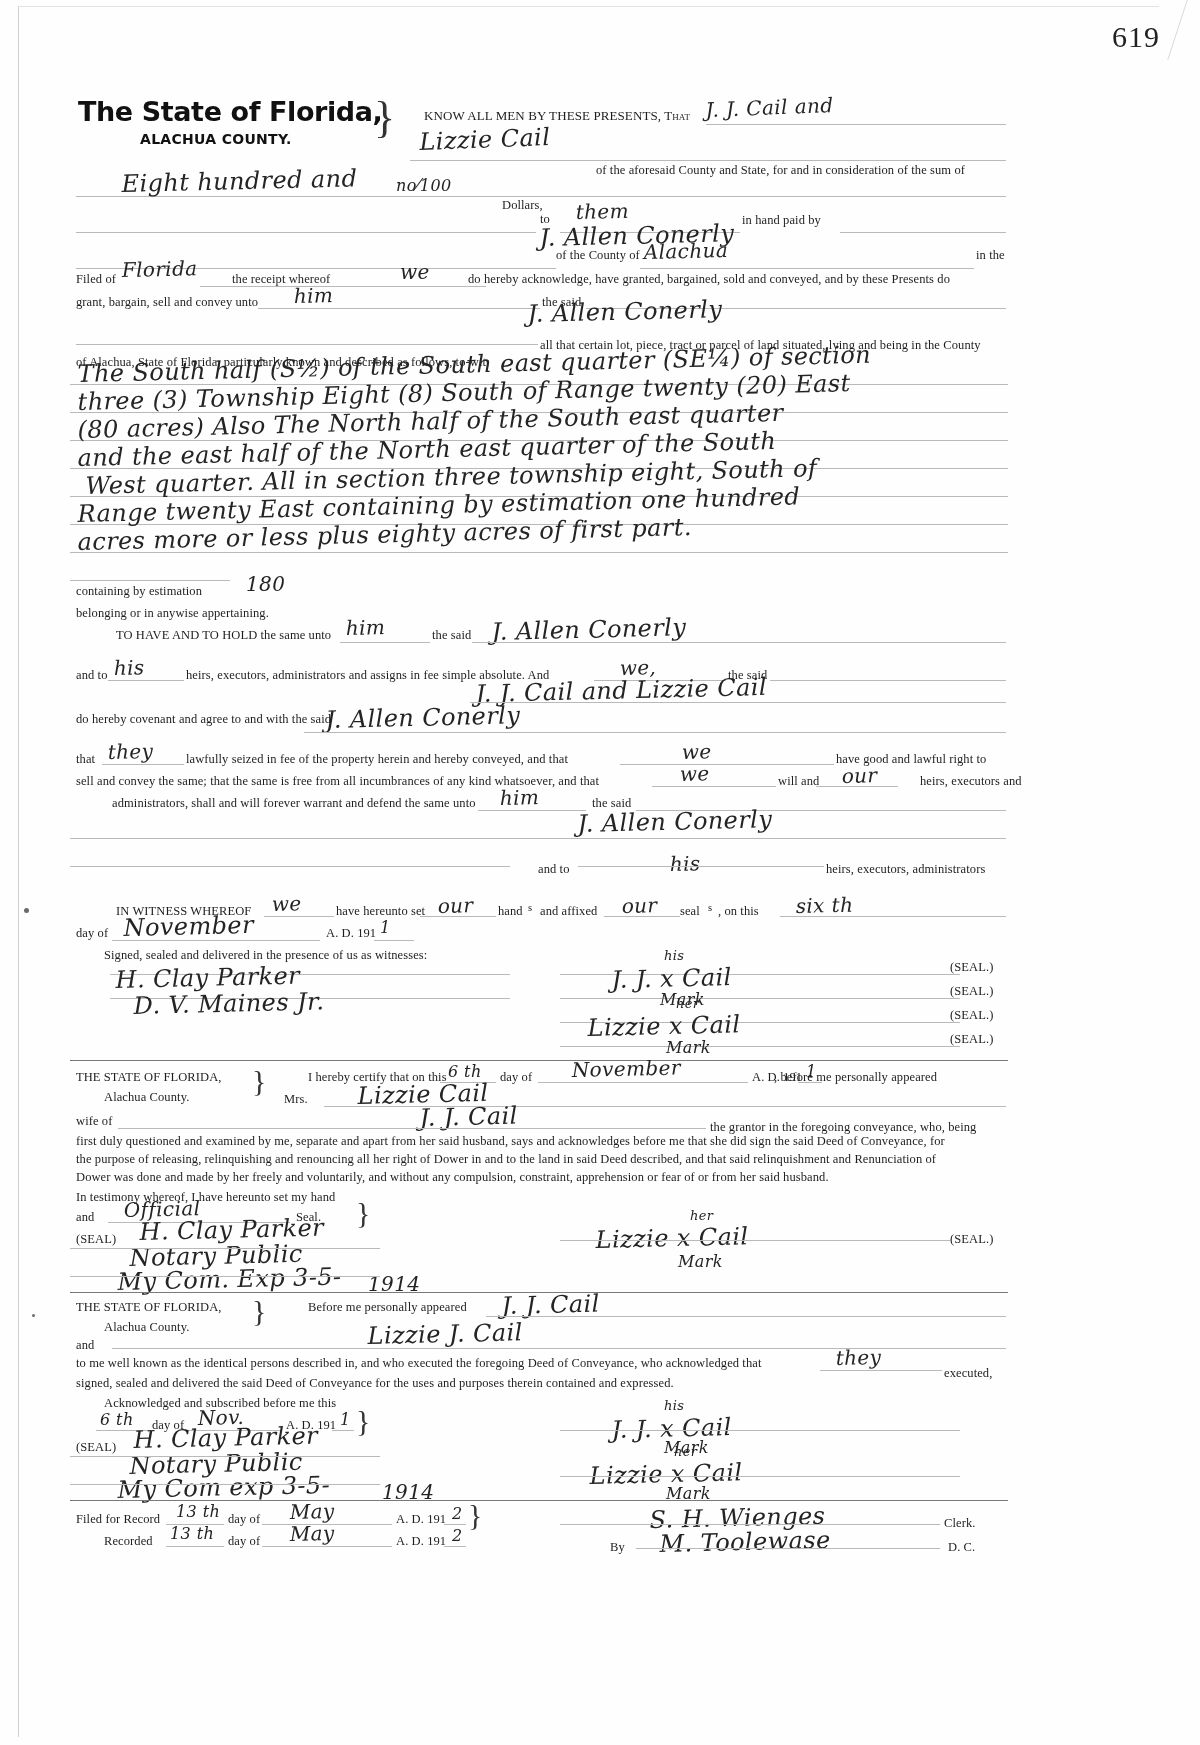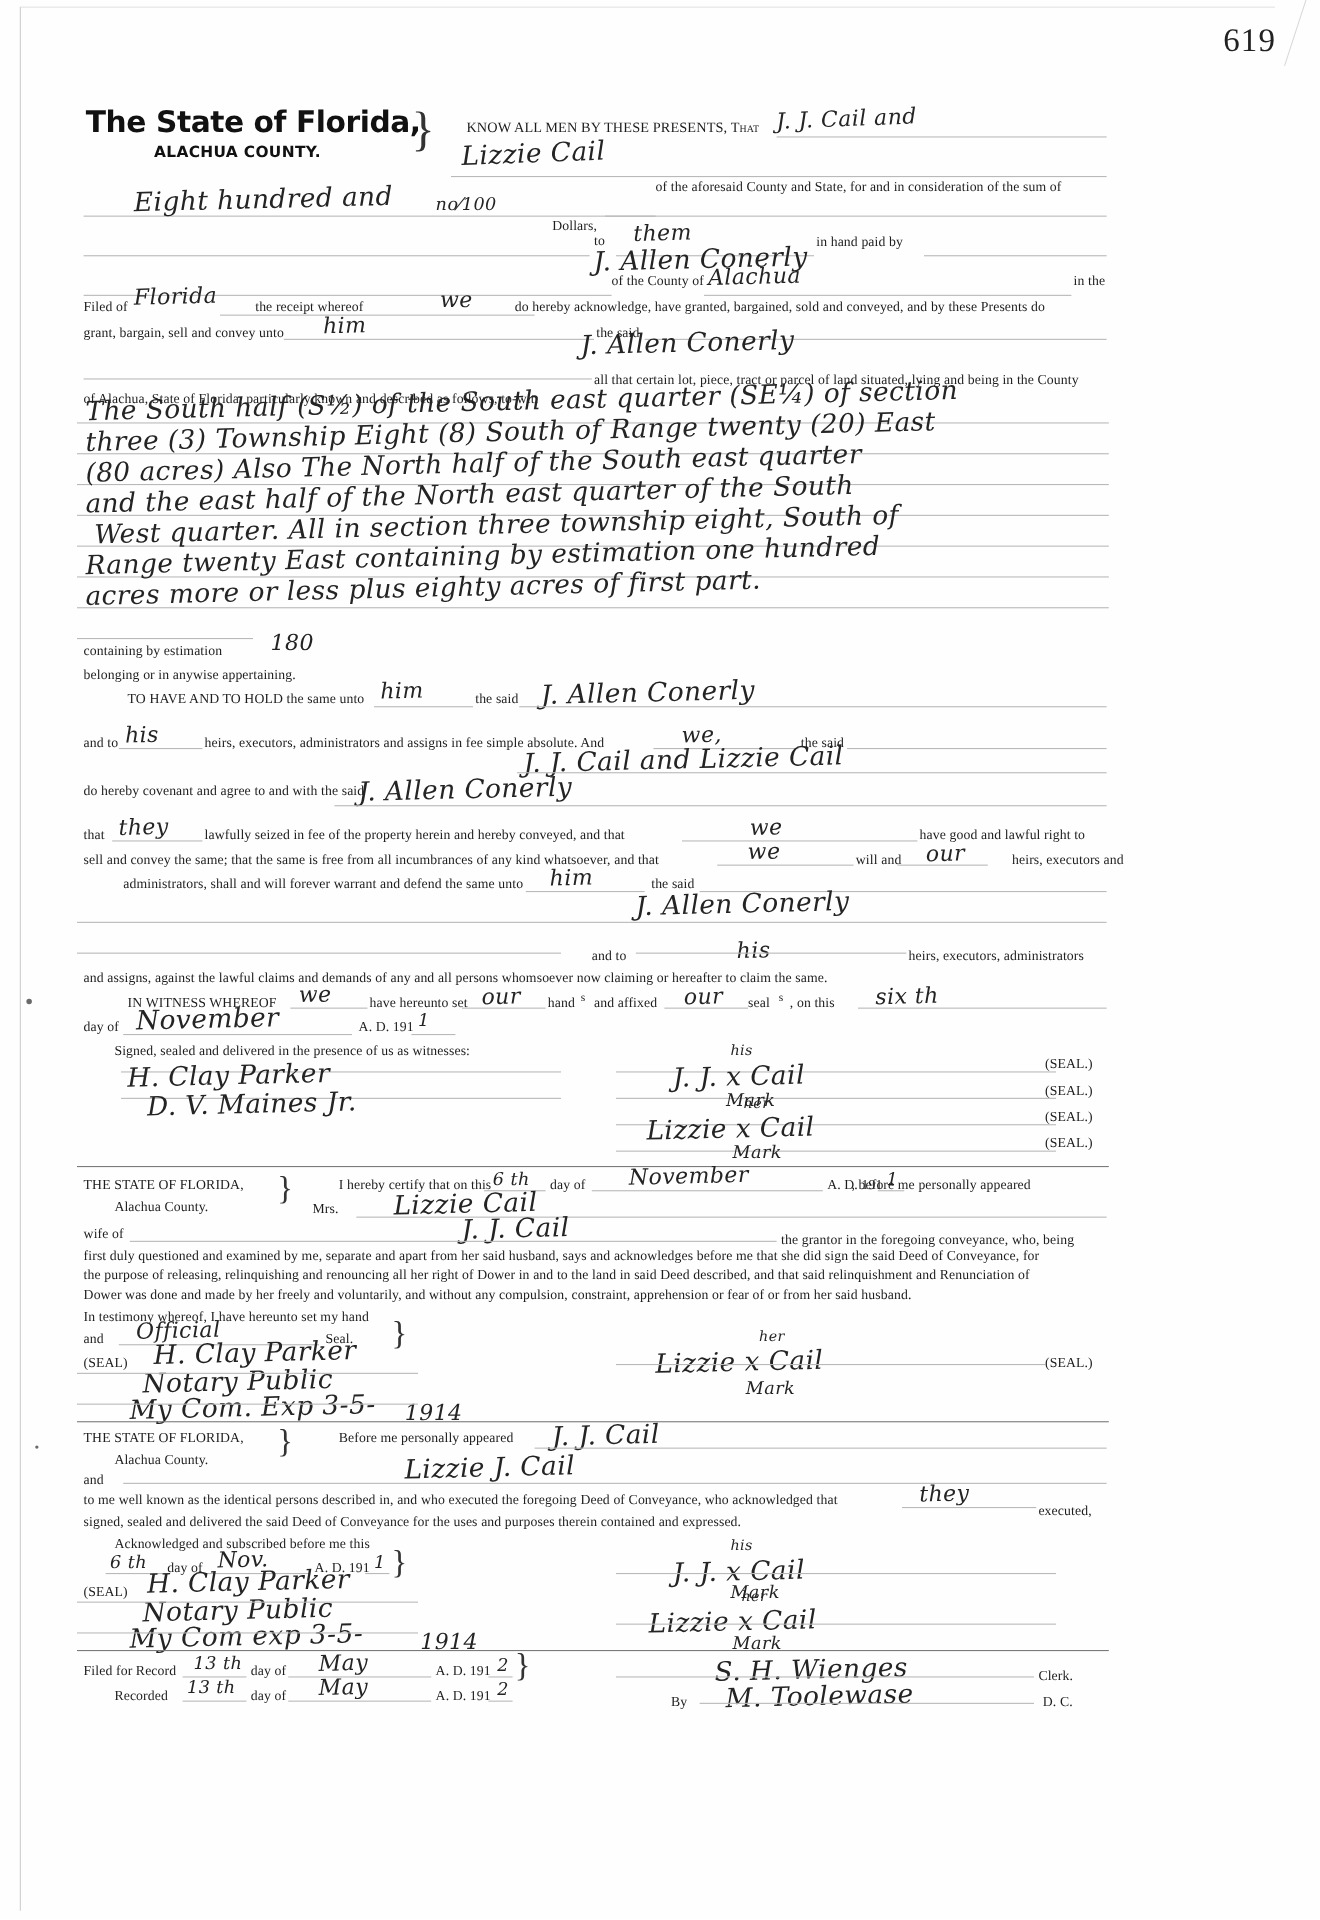--- a/index.html
+++ b/index.html
@@ -260,21 +260,20 @@
 
   <div class="hw lg tilt2" style="left:578px;top:810px;">J. Allen Conerly</div>
   <div class="rule" style="left:70px;top:838px;width:936px;"></div>
   <div class="rule" style="left:70px;top:866px;width:440px;"></div>
 
   <div class="p" style="left:538px;top:862px;">and to</div>
   <div class="hw md tilt2" style="left:670px;top:852px;">his</div>
   <div class="rule" style="left:578px;top:866px;width:246px;"></div>
   <div class="p" style="left:826px;top:862px;">heirs, executors, administrators</div>
 
-  <div class="p" style="left:76px;top:882px;">and assigns, against the lawful claims and demands of any and all persons whomsoever now claiming or hereafter to claim the same.</div>
 
   <div class="p" style="left:116px;top:904px;">IN WITNESS WHEREOF</div>
   <div class="hw md tilt2" style="left:272px;top:892px;">we</div>
   <div class="p" style="left:336px;top:904px;">have hereunto set</div>
   <div class="hw md tilt2" style="left:438px;top:894px;">our</div>
   <div class="p" style="left:498px;top:904px;">hand</div>
   <div class="p xs" style="left:528px;top:902px;">s</div>
   <div class="p" style="left:540px;top:904px;">and affixed</div>
   <div class="hw md tilt2" style="left:622px;top:894px;">our</div>
   <div class="p" style="left:680px;top:904px;">seal</div>

